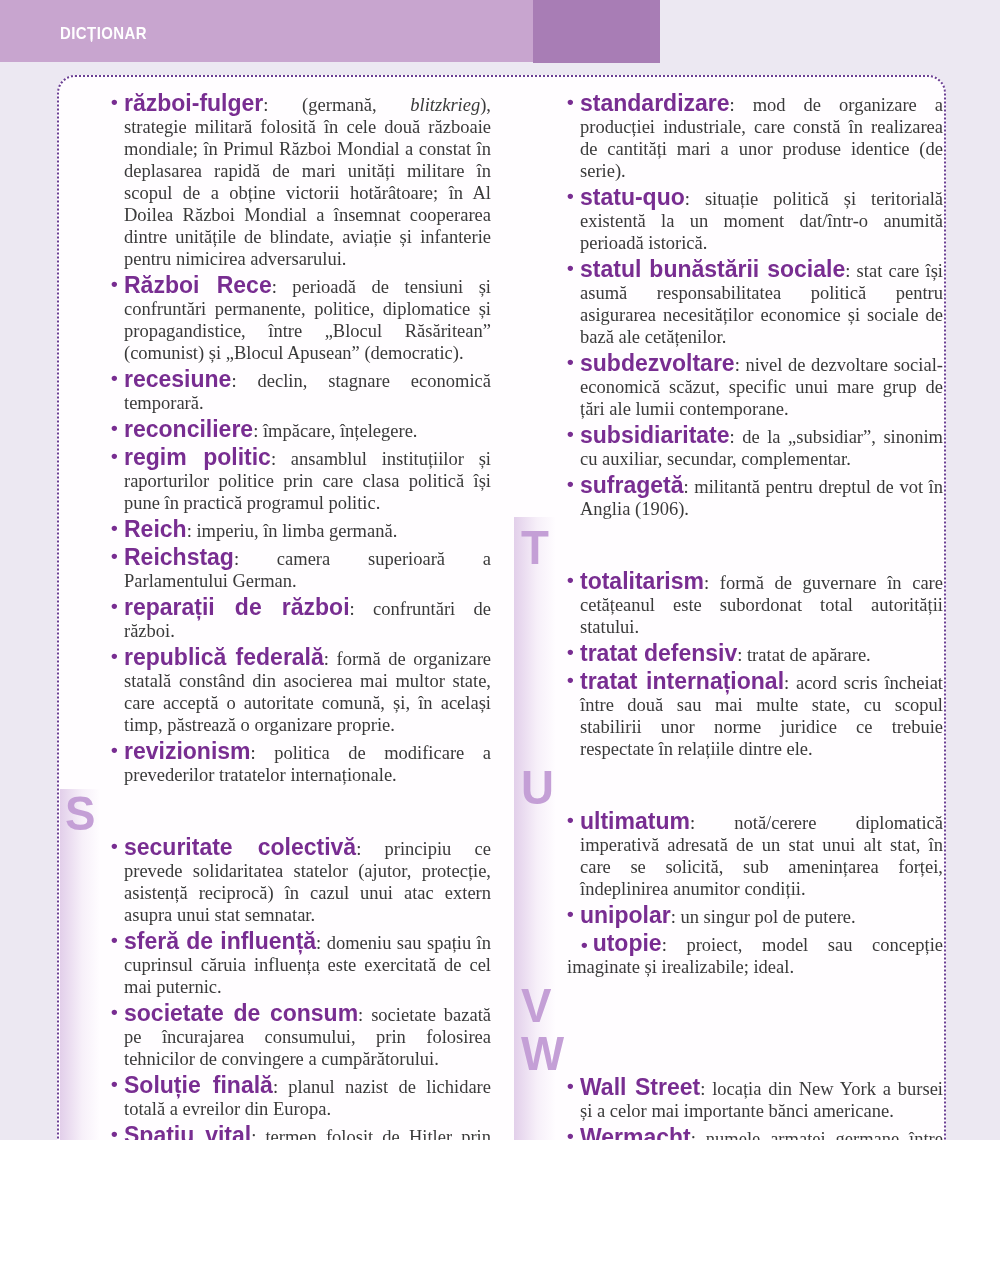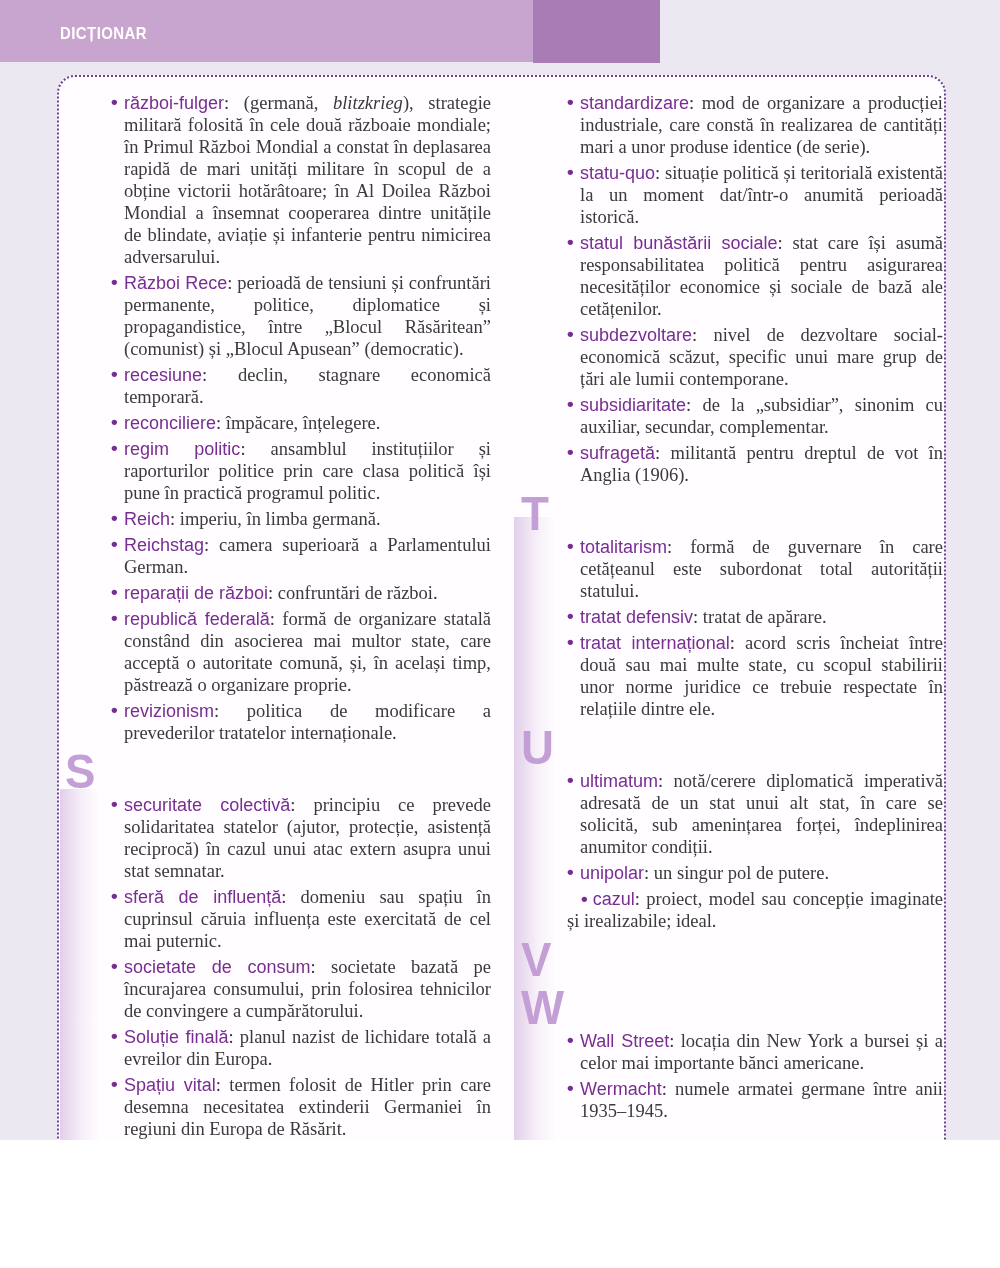--- a/index.html
+++ b/index.html
@@ -49,22 +49,22 @@
     text-align:justify; color:var(--c-text);
     font-size:18.5px; line-height:22px; hyphens:auto;
   }
   .entry .bullet {
     position:absolute; left:0; top:-1px;
     color:var(--c-term); font-size:19px; font-family:"Liberation Sans",sans-serif; font-weight:bold;
   }
   .entry.outdent { padding-left:0; text-indent:14px; }
   .entry.outdent .bullet { position:static; margin-right:5px; }
   .term {
-    font-family:"Liberation Sans", sans-serif; font-weight:normal;
-    color:var(--c-term); font-size:18px;
+    font-family:"Liberation Sans", sans-serif; font-weight:bold;
+    color:var(--c-term); font-size:23px;
   }
   .term.italic { font-style:italic; }
   .it { font-style:italic; }
   
   .letter {
     font-family:"Liberation Sans", sans-serif; font-weight:bold;
     font-size:48px; line-height:48px; height:48px;
     color:var(--c-letter);
     margin:2px 0 -2px -46px;
     transform:scaleX(0.95); transform-origin:left center;
@@ -125,21 +125,21 @@
           <div class="entry"><span class="bullet">•</span><span class="term">subdezvoltare</span><span><span>: nivel de dezvoltare social-economică scăzut, specific unui mare grup de țări ale lumii contemporane.</span></span></div>
           <div class="entry"><span class="bullet">•</span><span class="term">subsidiaritate</span><span><span>: de la „subsidiar”, sinonim cu auxiliar, secundar, complementar.</span></span></div>
           <div class="entry"><span class="bullet">•</span><span class="term">sufragetă</span><span><span>: militantă pentru dreptul de vot în Anglia (1906).</span></span></div>
           <div class="letter">T</div>
           <div class="entry"><span class="bullet">•</span><span class="term">totalitarism</span><span><span>: formă de guvernare în care cetățeanul este subordonat total autorității statului.</span></span></div>
           <div class="entry"><span class="bullet">•</span><span class="term">tratat defensiv</span><span><span>: tratat de apărare.</span></span></div>
           <div class="entry"><span class="bullet">•</span><span class="term">tratat internațional</span><span><span>: acord scris încheiat între două sau mai multe state, cu scopul stabilirii unor norme juridice ce trebuie respectate în relațiile dintre ele.</span></span></div>
           <div class="letter">U</div>
           <div class="entry"><span class="bullet">•</span><span class="term">ultimatum</span><span><span>: notă/cerere diplomatică imperativă adresată de un stat unui alt stat, în care se solicită, sub amenințarea forței, îndeplinirea anumitor condiții.</span></span></div>
           <div class="entry"><span class="bullet">•</span><span class="term">unipolar</span><span><span>: un singur pol de putere.</span></span></div>
-          <div class="entry outdent"><span class="bullet">•</span><span class="term">cazul</span><span><span>: proiect, model sau concepție imaginate și irealizabile; ideal.</span></span></div>
+          <div class="entry outdent"><span class="bullet">•</span><span class="term">utopie</span><span><span>: proiect, model sau concepție imaginate și irealizabile; ideal.</span></span></div>
           <div class="letter">V</div>
           <div class="letter">W</div>
           <div class="entry"><span class="bullet">•</span><span class="term">Wall Street</span><span><span>: locația din New York a bursei și a celor mai importante bănci americane.</span></span></div>
           <div class="entry"><span class="bullet">•</span><span class="term">Wermacht</span><span><span>: numele armatei germane între anii 1935–1945.</span></span></div>
         </div>
     </div>
   </div>
 
   <span class="page-num">108</span>
   <span class="footer-triangle"></span>

